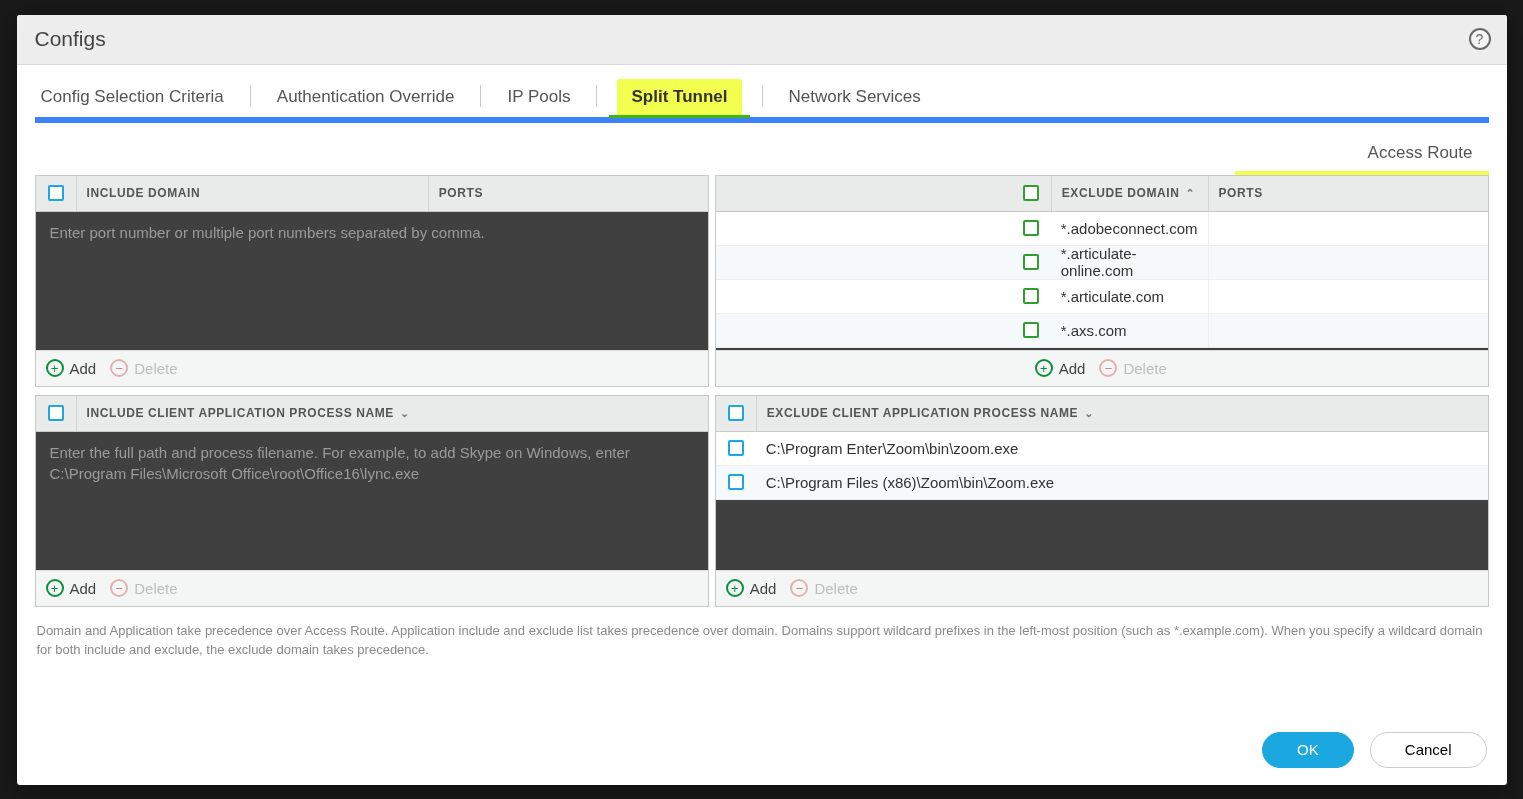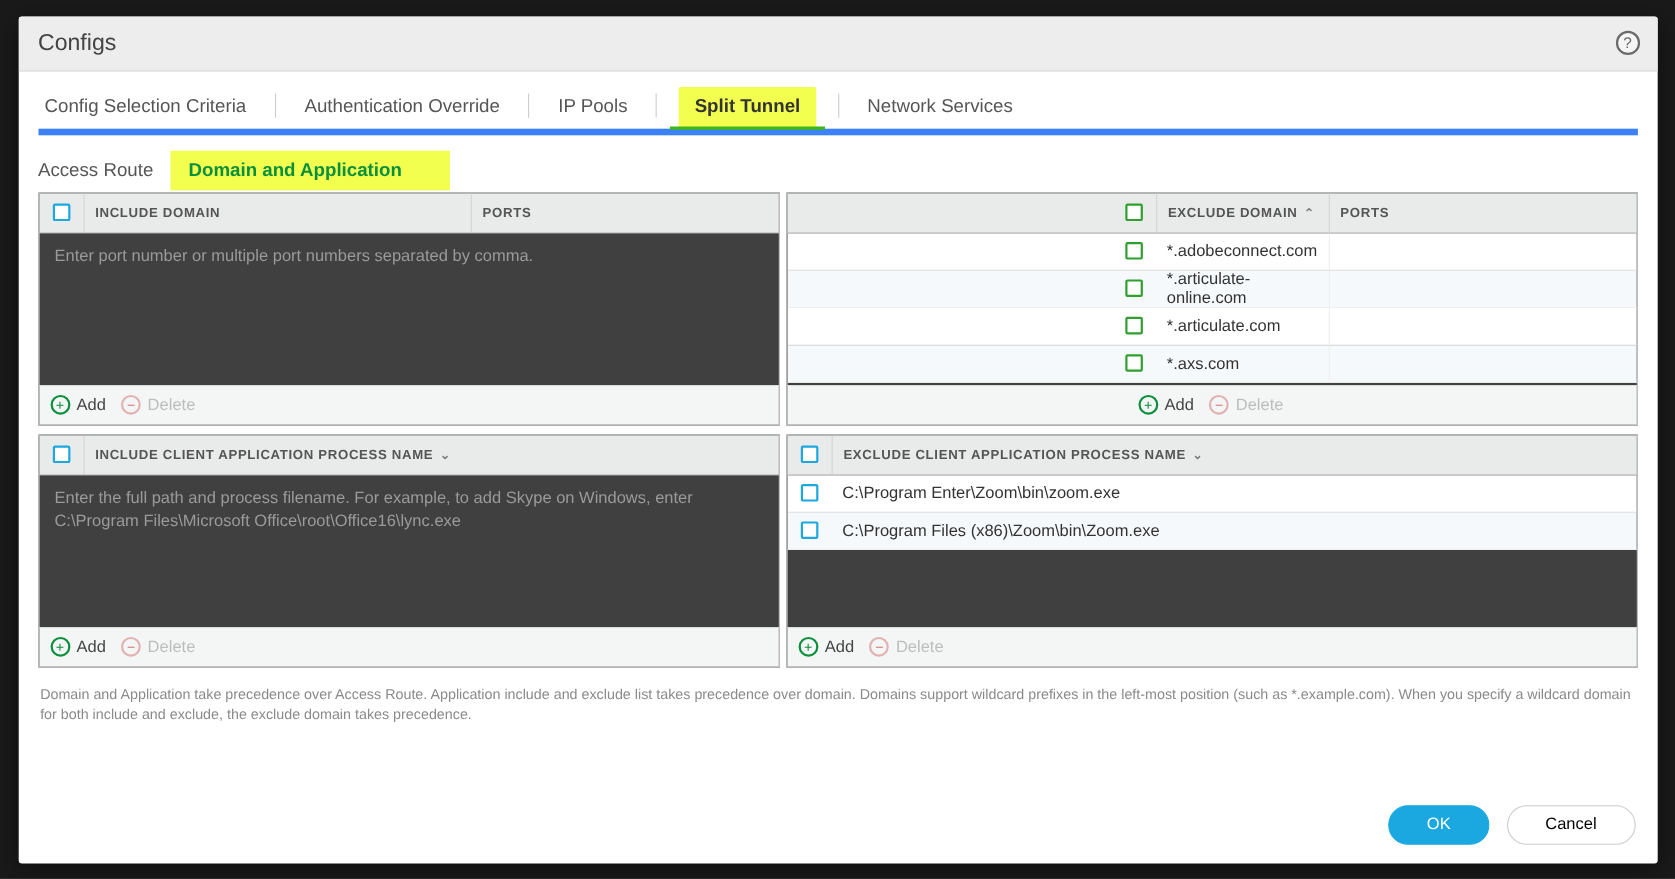--- a/index.html
+++ b/index.html
@@ -37,21 +37,21 @@
     }
     .tab-sep { width: 1px; height: 22px; background: #ccc; margin: 0 20px 10px 20px; }
     .tab.active { font-weight: 700; color: #333; }
     .tab.active::after {
       content: ""; position: absolute; left: -8px; right: -8px; bottom: -1px;
       height: 3px; background: #3fb618;
     }
     .tab.hl { background: #f3ff4e; padding-left:14px; padding-right:14px; padding-top:8px; border-radius:2px 2px 0 0;}
 
     
-    .subtabs { display: flex; align-items: flex-end; height: 50px; padding-top:12px; }
+    .subtabs { display: flex; align-items: flex-end; height: 50px; padding-top:12px;flex-direction:column; }
     .subtab { font-size: 17px; color: #555; padding: 8px 16px 8px 0; cursor: pointer; }
     .subtab.active { color: #0a8f3c; font-weight: 600; }
     .subtab.hl { background: #f3ff4e; padding-left:16px; padding-right:44px;}
 
     
     .panels { display: flex; gap: 6px; margin-top: 2px; }
     .panel-col { flex: 1; display: flex; flex-direction: column; }
 
     .grid {
       border: 1px solid #c9c9c9; background: #404040; display: flex; flex-direction: column;

